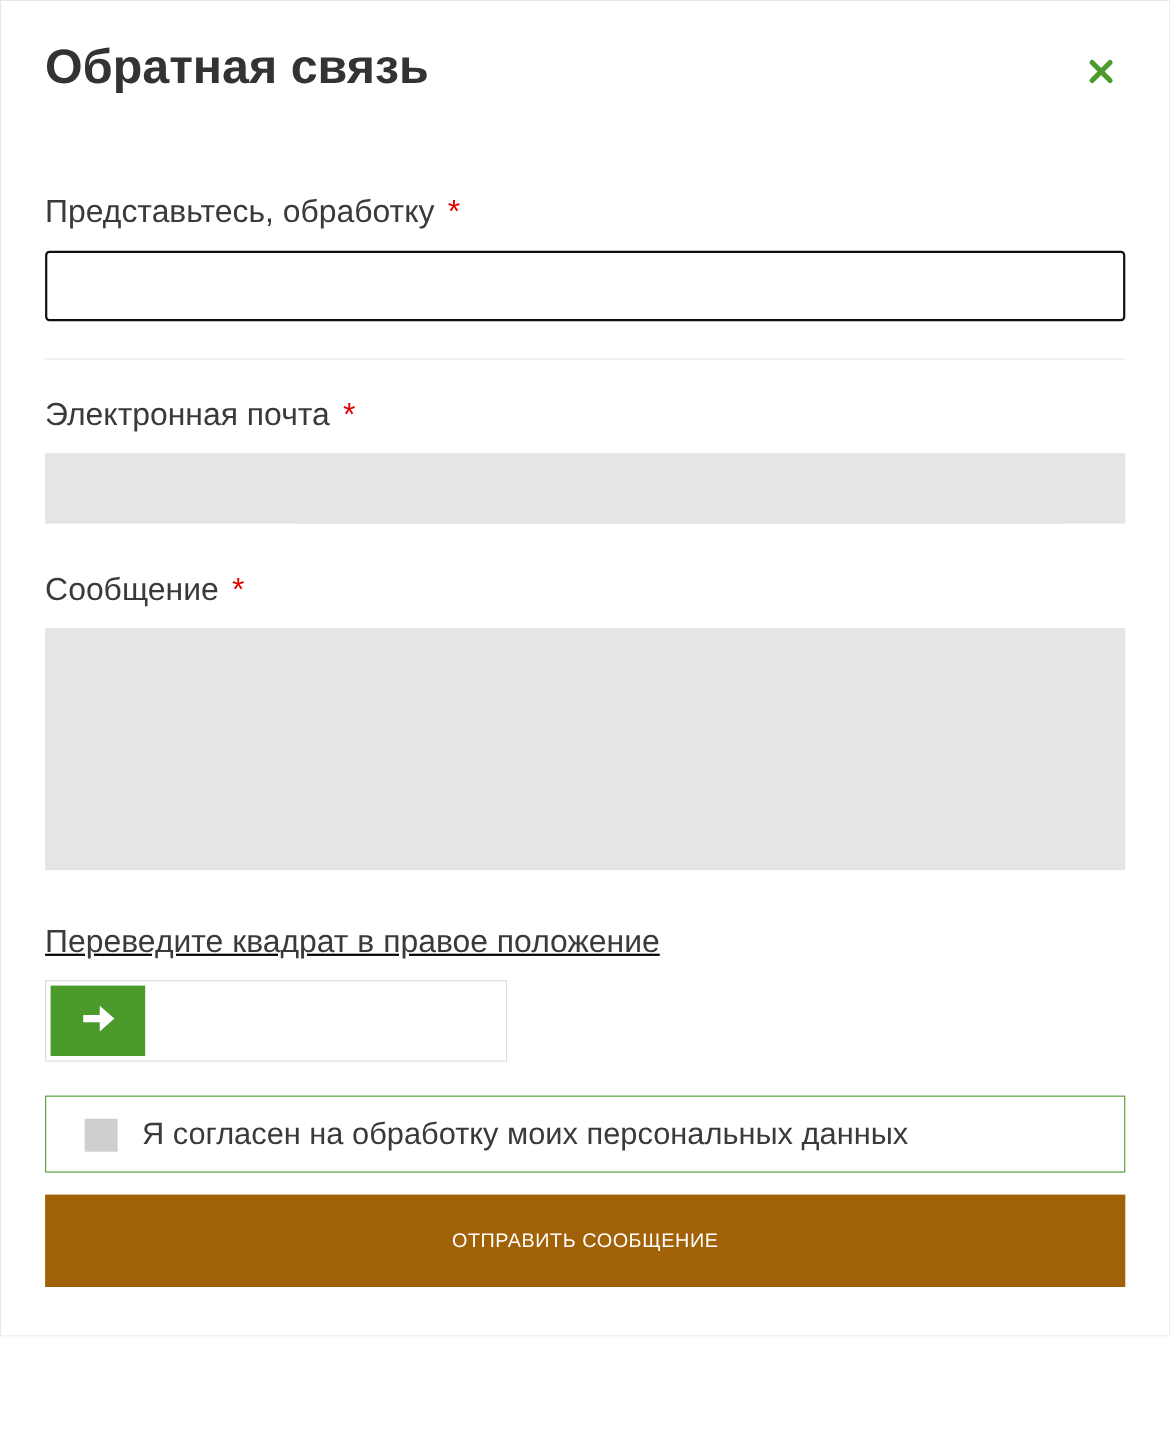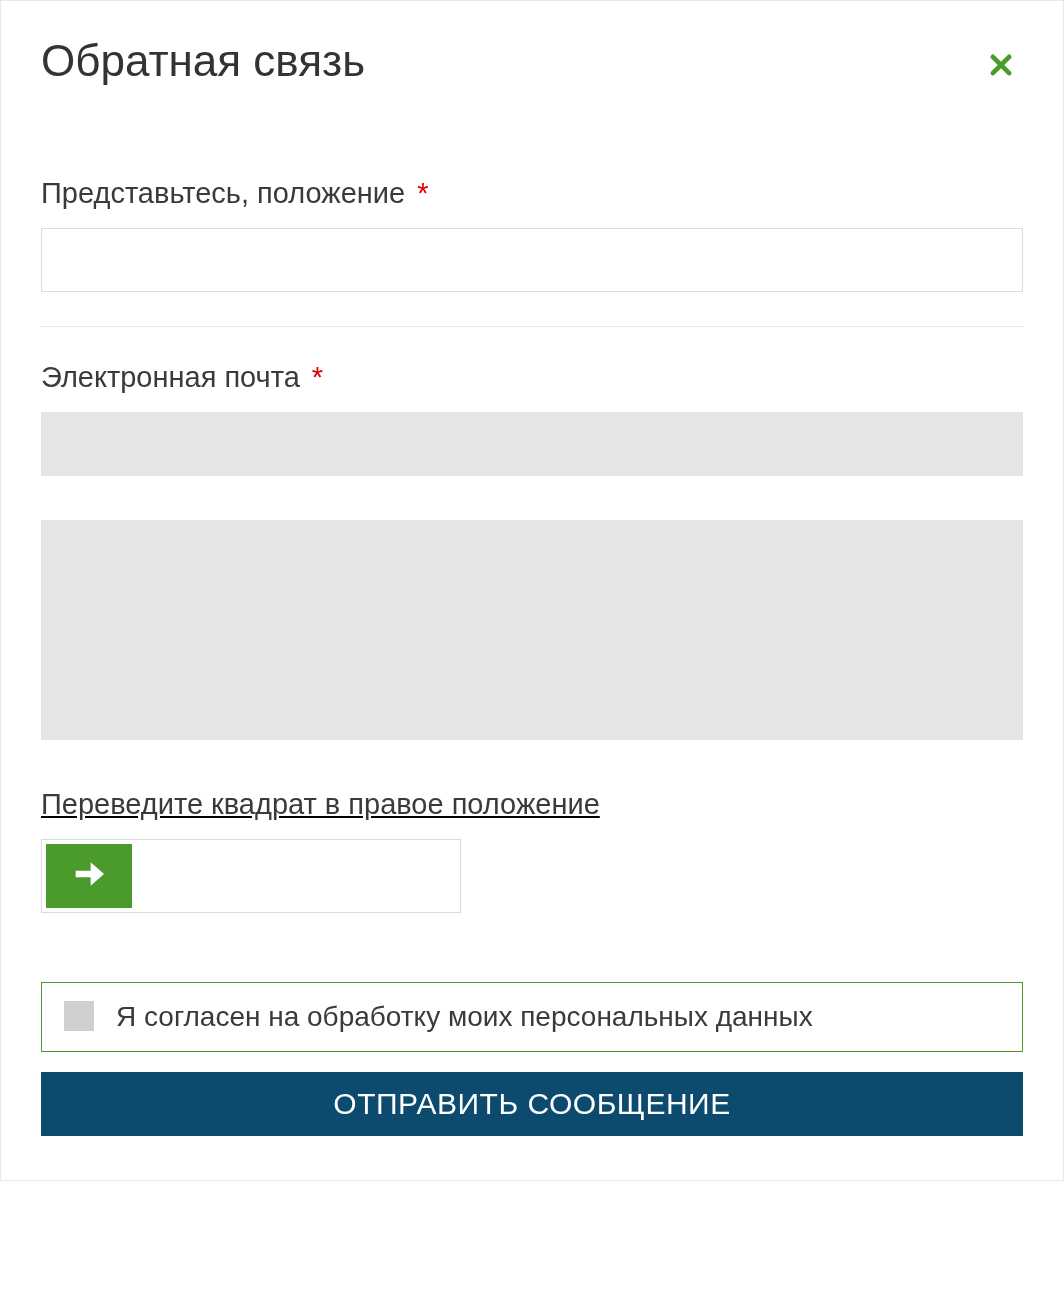--- a/index.html
+++ b/index.html
@@ -16,21 +16,21 @@
     position: relative;
     background: #fff;
   }
   .modal-header {
     display: flex;
     justify-content: space-between;
     align-items: flex-start;
   }
   .modal-title {
     font-size: 44px;
-    font-weight: 400;
+    font-weight: 700;
     color: #333;
     margin: 0;
     line-height: 1.1;
   }
   .close-btn {
     background: none;
     border: none;
     cursor: pointer;
     padding: 8px;
     color: #4b9b2c;
@@ -128,48 +128,48 @@
     justify-content: center;
     cursor: grab;
   }
   .captcha-handle svg {
     width: 40px;
     height: 40px;
     fill: #fff;
   }
 
   .consent-box {
-    margin-top: 69px;
+    margin-top: 31px;
     border: 1px solid #4b9b2c;
-    padding: 18px 22px;
-    display: flex;
-    align-items: flex-start;
+    padding: 18px 35px;
+    display: flex;
+    align-items: flex-end;
     gap: 22px;
   }
   .consent-check {
     width: 30px;
     height: 30px;
     background: #cfcfcf;
     border: none;
     flex-shrink: 0;
     cursor: pointer;
   }
   .consent-text {
     font-size: 28px;
     color: #3a3a3a;
   }
 
   .submit-btn {
     margin-top: 20px;
     width: 100%;
-    height: 64px;
-    background: #0c4a6e;
+    height: 84px;
+    background: #a16207;
     color: #fff;
     border: none;
-    font-size: 30px;
+    font-size: 18px;
     letter-spacing: 0.5px;
     cursor: pointer;
   }
 </style>
 </head>
 <body>
 
 <div class="modal">
 
   <div class="modal-header">
@@ -181,40 +181,44 @@
           <line x1="19" y1="5" x2="5" y2="19"></line>
         </svg>
       </span>
     </button>
   </div>
 
   <div class="form-body">
 
     
     <label class="field-label">
-      <span>Представьтесь, положение</span>
+      <span>Представьтесь, обработку</span>
       <span class="req">*</span>
     </label>
     <input type="text" class="name-input" autofocus="" value="" style="">
 
     <hr class="divider">
 
     
     <div class="row-two">
       <div class="col">
         <label class="field-label">
           <span>Электронная почта</span>
           <span class="req">*</span>
         </label>
         <input type="text" class="grey-input" value="" style="">
       </div>
     </div>
 
     
     <div class="message-block">
+      <label class="field-label">
+        <span>Сообщение</span>
+        <span class="req">*</span>
+      </label>
       <textarea class="grey-textarea" style=""></textarea>
     </div>
 
     
     <div class="captcha-block">
       <label class="captcha-label">Переведите квадрат в правое положение</label>
       <div class="captcha-track">
         <div class="captcha-handle">
           <span>
             <svg viewBox="0 0 24 24">

